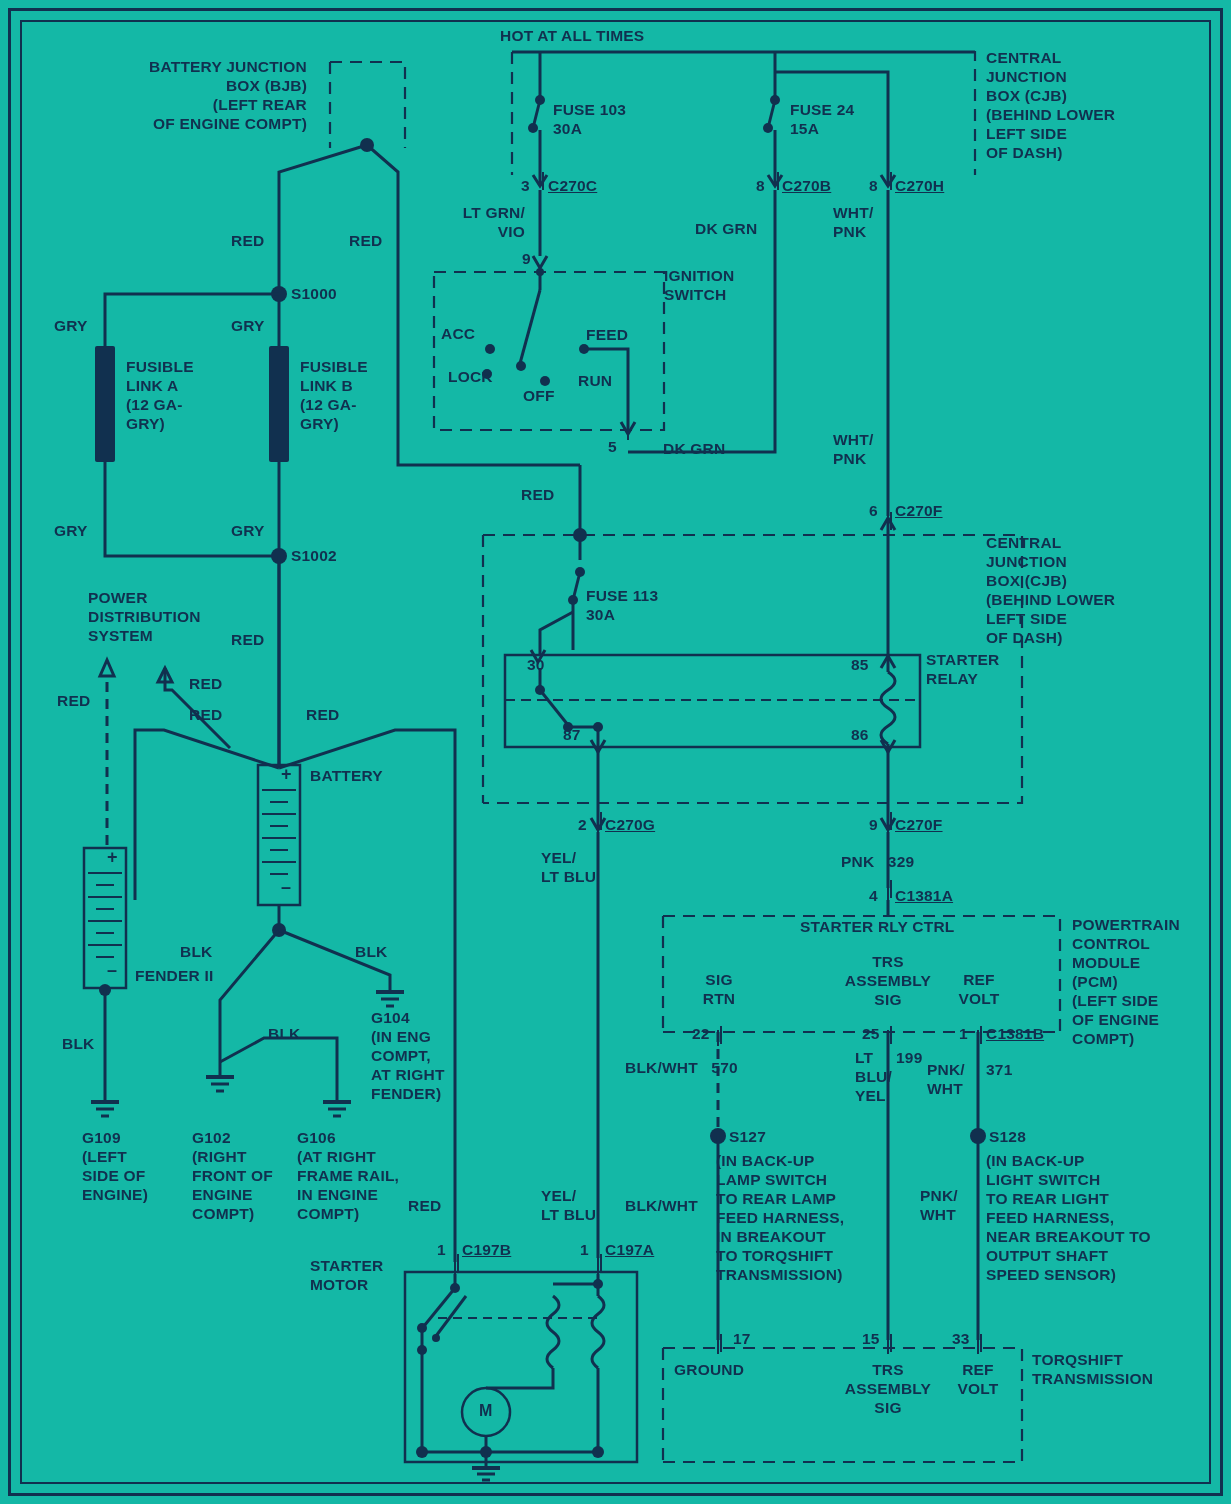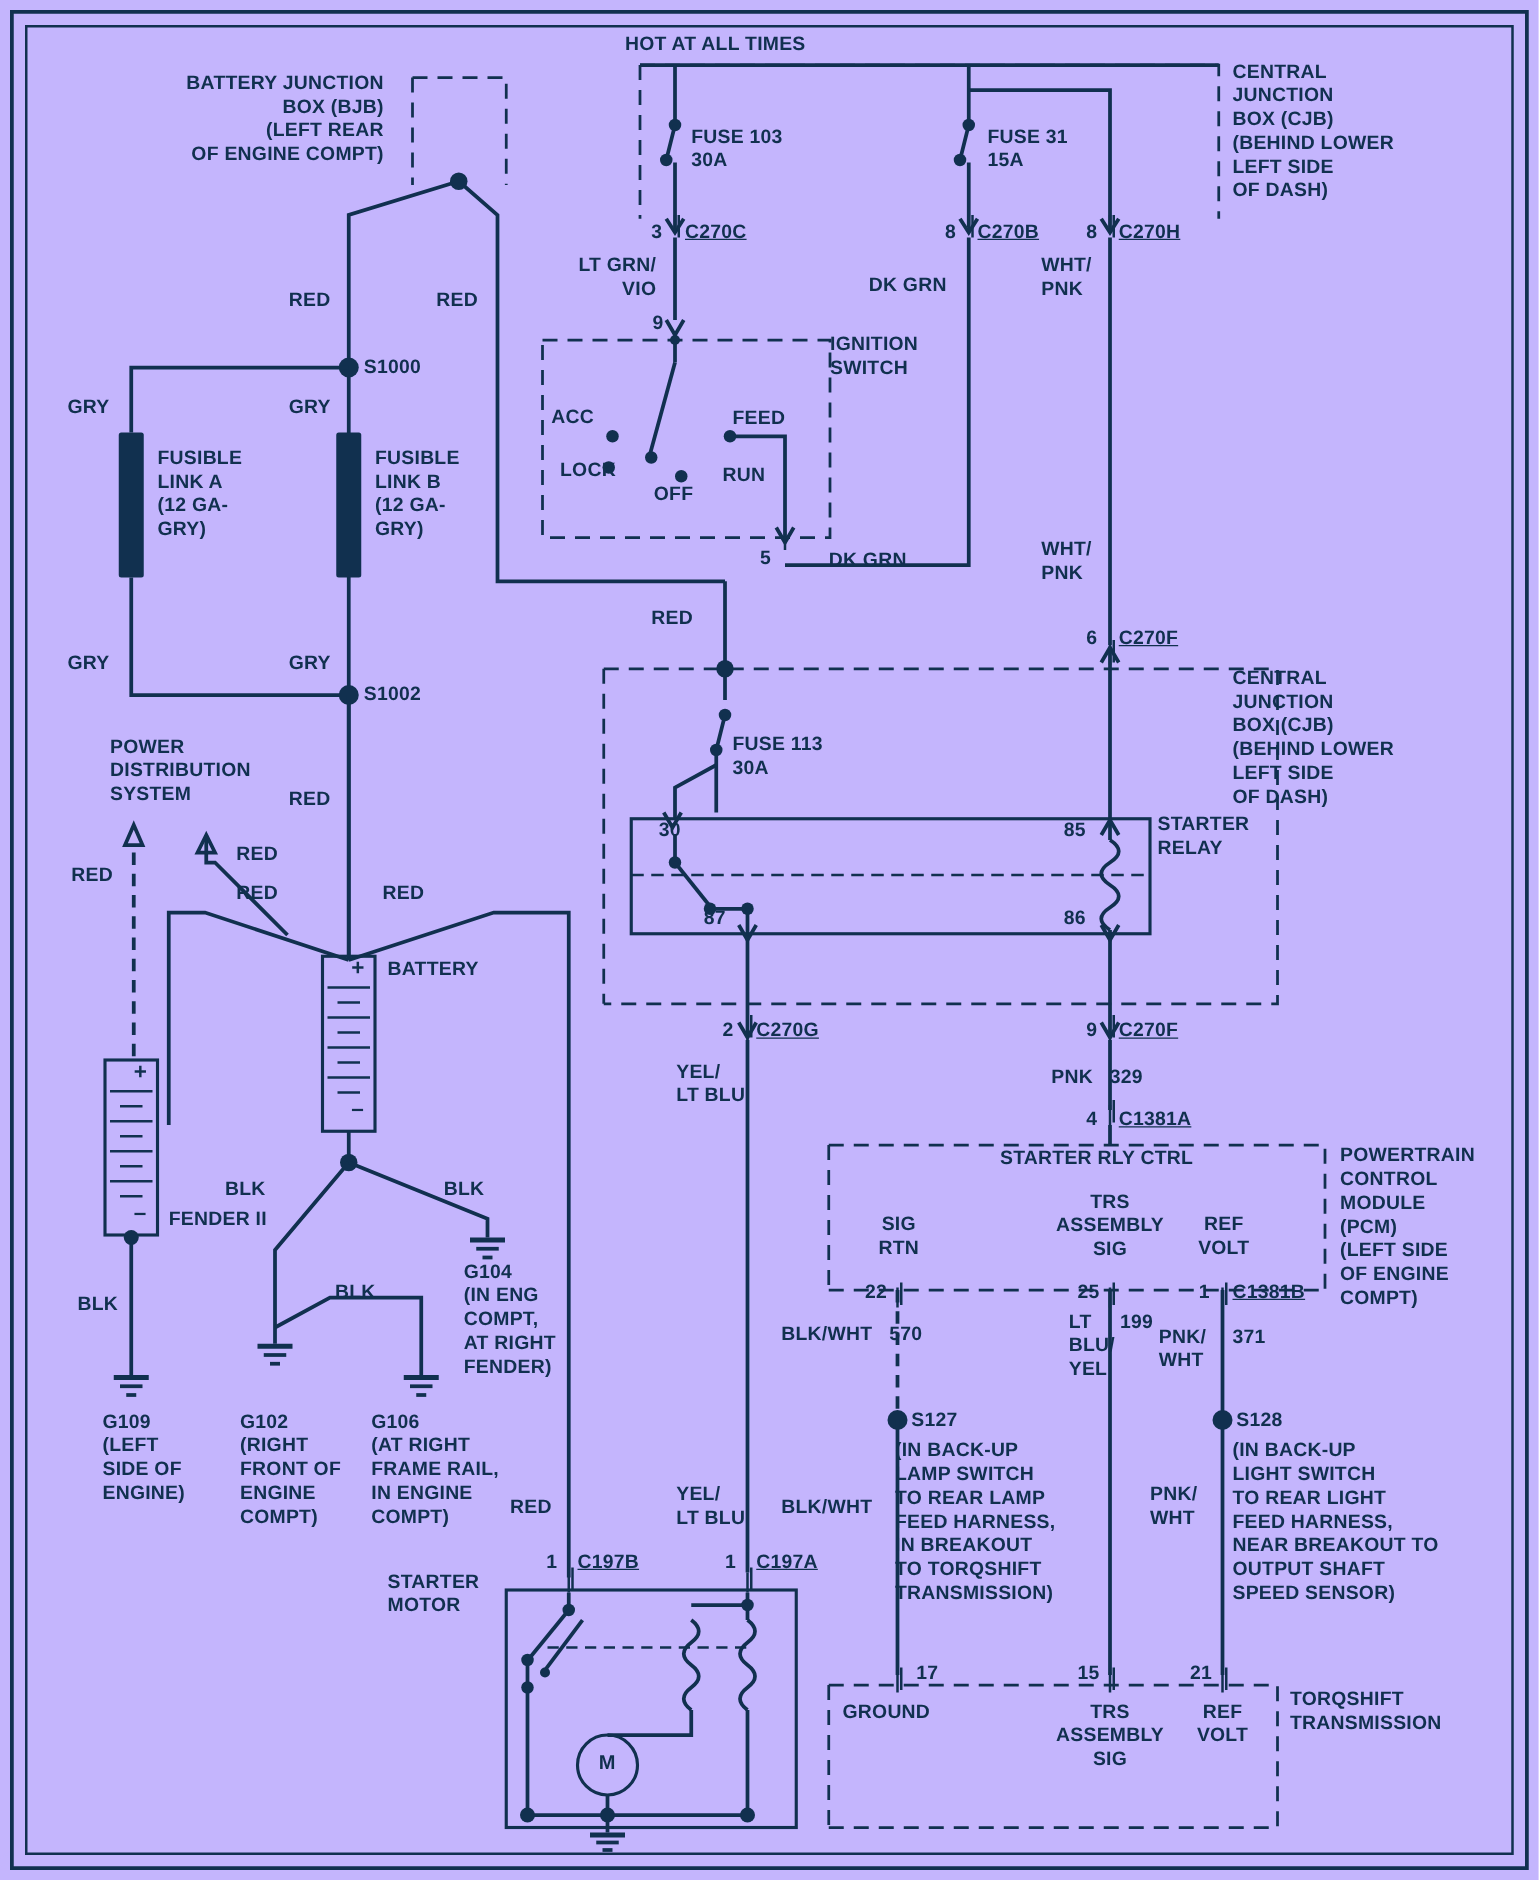--- a/index.html
+++ b/index.html
@@ -4,21 +4,21 @@
 <style>
   html, body {
     margin: 0;
     padding: 0;
     background: #ffffff;
   }
   #page {
     position: relative;
     width: 1231px;
     height: 1504px;
-    background: #c4b5fd;
+    background: #14b8a6;
     font-family: "Liberation Sans", sans-serif;
     color: #0d2b45;
     overflow: hidden;
   }
   #frame-outer {
     position: absolute;
     left: 8px;
     top: 8px;
     width: 1215px;
     height: 1488px;
@@ -339,21 +339,21 @@
 (LEFT REAR
 OF ENGINE COMPT)</div>
   <div class="lbl" style="left:986px; top:48px;">CENTRAL
 JUNCTION
 BOX (CJB)
 (BEHIND LOWER
 LEFT SIDE
 OF DASH)</div>
   <div class="lbl" style="left:553px; top:100px;">FUSE 103
 30A</div>
-  <div class="lbl" style="left:790px; top:100px;">FUSE 31
+  <div class="lbl" style="left:790px; top:100px;">FUSE 24
 15A</div>
 
   <div class="lbl" style="left:521px; top:176px;">3</div>
   <div class="lbl" style="left:548px; top:176px; text-decoration:underline;">C270C</div>
   <div class="lbl" style="left:756px; top:176px;">8</div>
   <div class="lbl" style="left:782px; top:176px; text-decoration:underline;">C270B</div>
   <div class="lbl" style="left:869px; top:176px;">8</div>
   <div class="lbl" style="left:895px; top:176px; text-decoration:underline;">C270H</div>
 
   <div class="lbl" style="left:455px; top:203px; text-align:right; width:70px;">LT GRN/
@@ -525,21 +525,21 @@
   <div class="lbl" style="left:437px; top:1240px;">1</div>
   <div class="lbl" style="left:462px; top:1240px; text-decoration:underline;">C197B</div>
   <div class="lbl" style="left:580px; top:1240px;">1</div>
   <div class="lbl" style="left:605px; top:1240px; text-decoration:underline;">C197A</div>
   <div class="lbl" style="left:310px; top:1256px;">STARTER
 MOTOR</div>
   <div class="lbl" style="left:479px; top:1401px; font-size:16px;">M</div>
 
   <div class="lbl" style="left:692px; top:1329px;margin-left:41px;">17</div>
   <div class="lbl" style="left:862px; top:1329px;">15</div>
-  <div class="lbl" style="left:952px; top:1329px;">21</div>
+  <div class="lbl" style="left:952px; top:1329px;">33</div>
   <div class="lbl" style="left:674px; top:1360px;">GROUND</div>
   <div class="lbl" style="left:833px; top:1360px; text-align:center; width:110px;">TRS
 ASSEMBLY
 SIG</div>
   <div class="lbl" style="left:950px; top:1360px; text-align:center; width:56px;">REF
 VOLT</div>
   <div class="lbl" style="left:1032px; top:1350px;">TORQSHIFT
 TRANSMISSION</div>
 </div>
 

